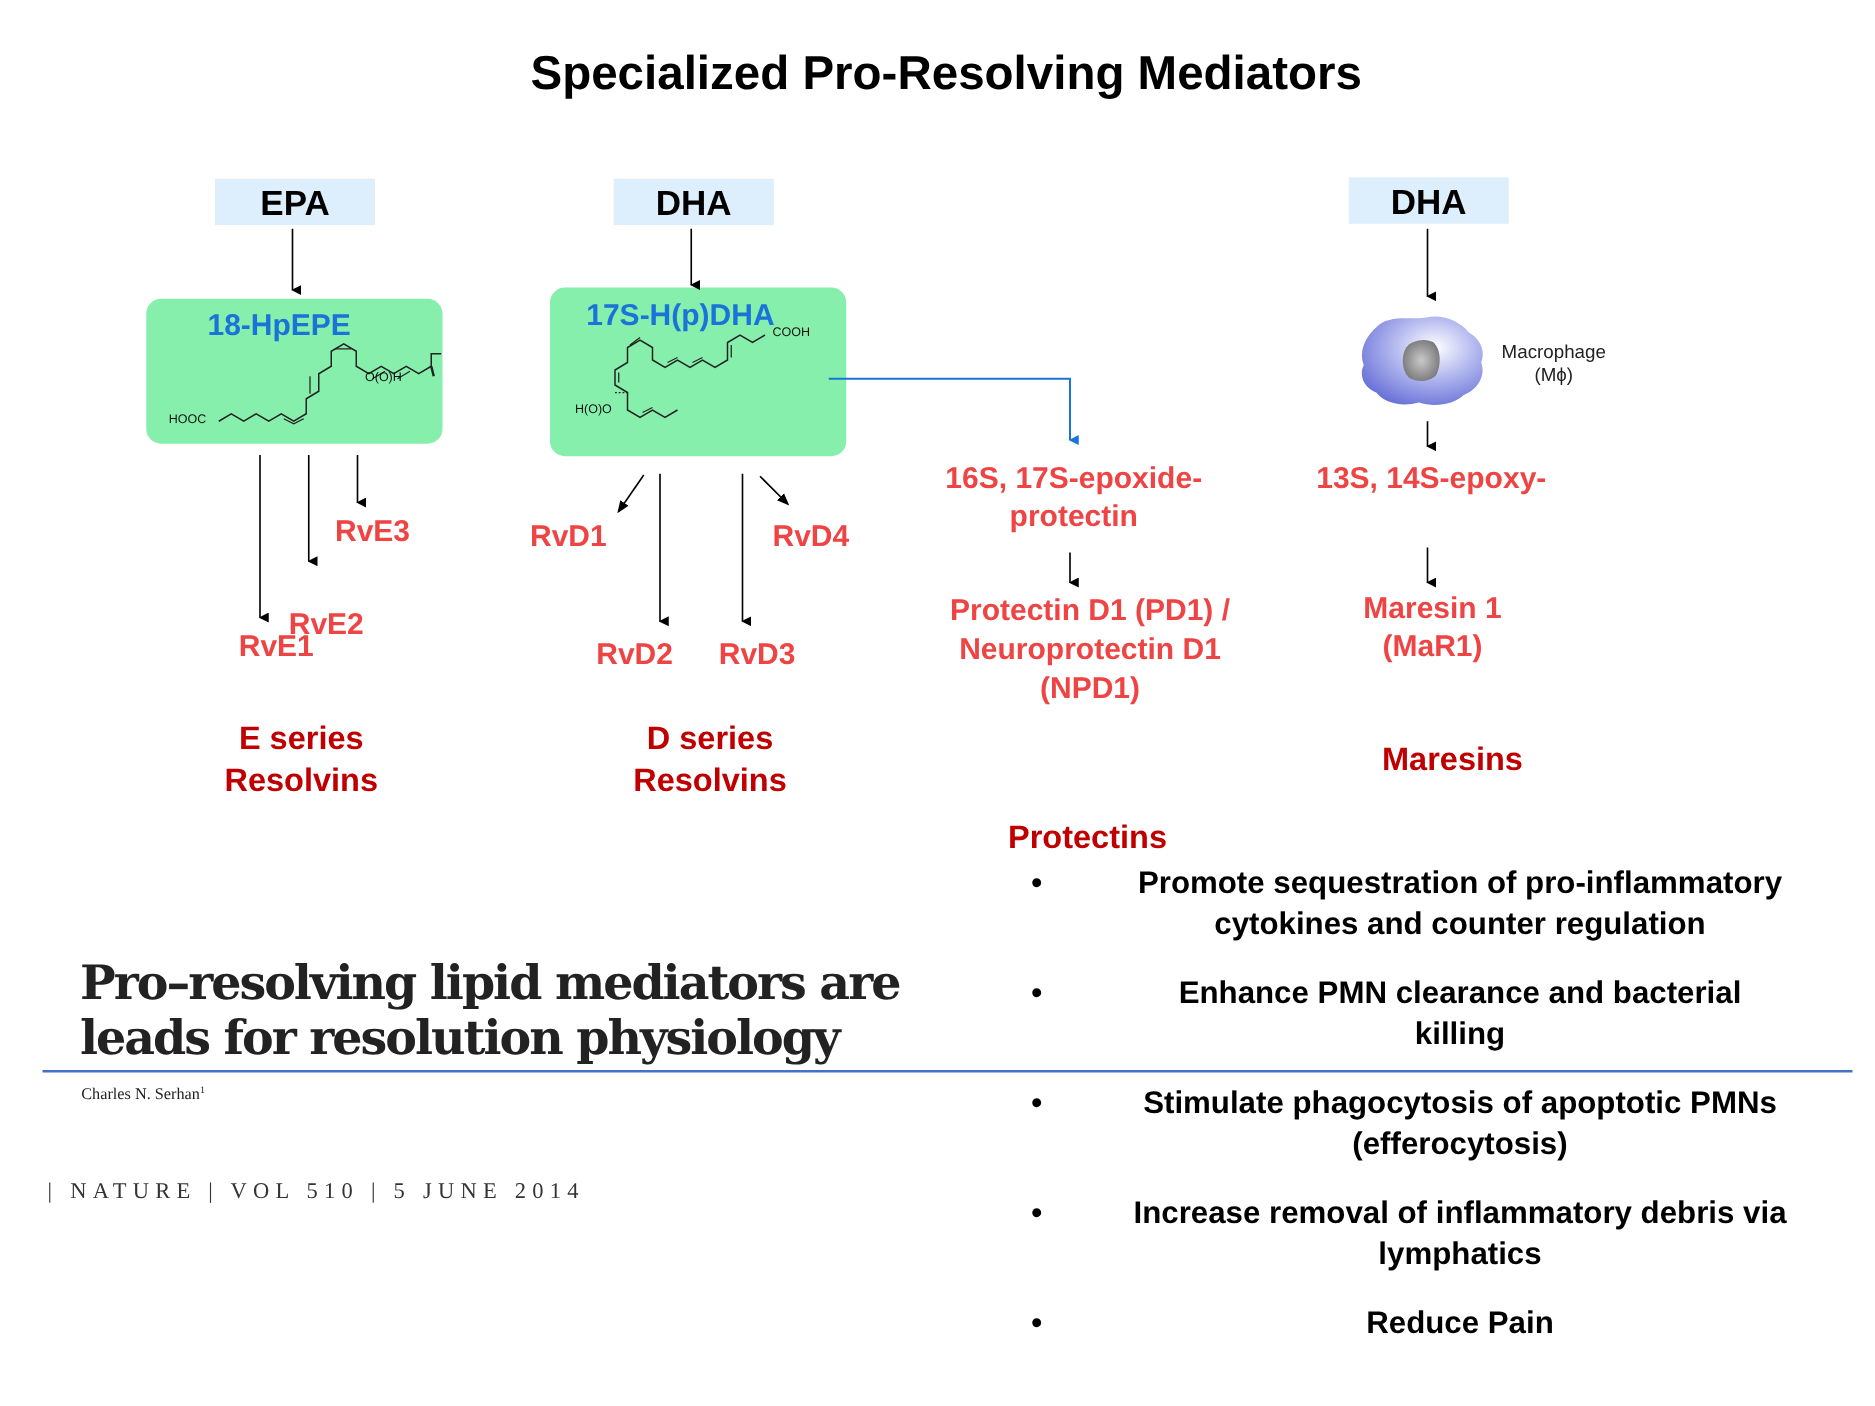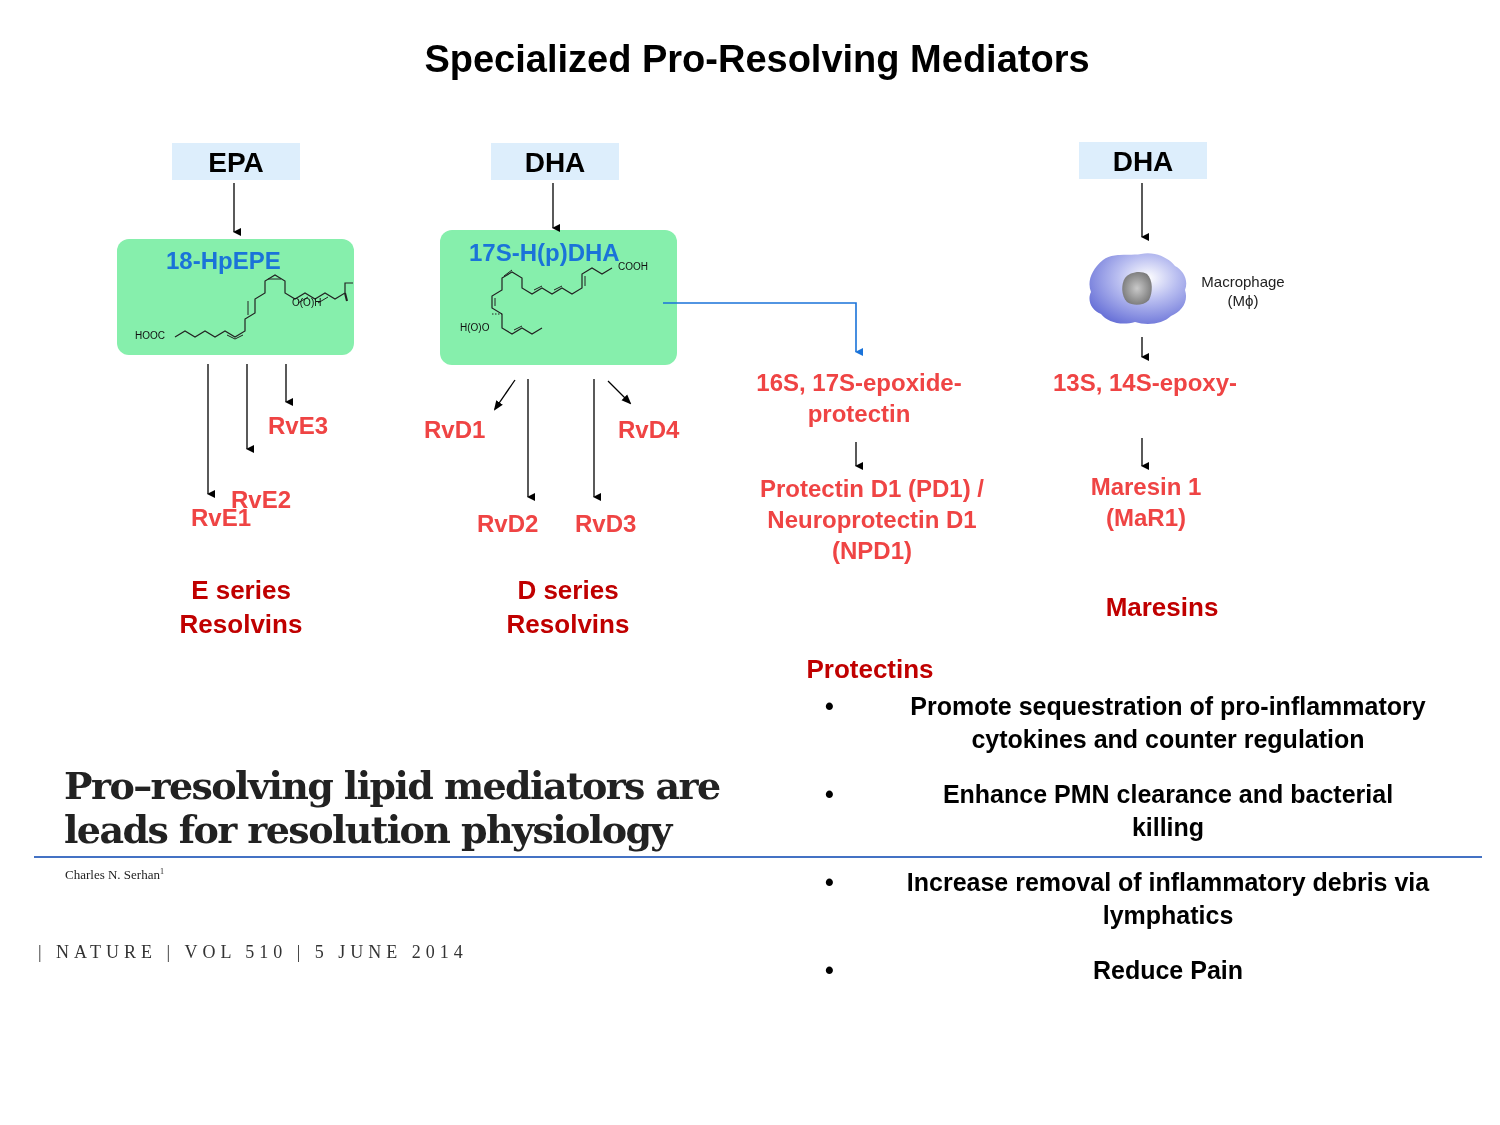--- a/index.html
+++ b/index.html
@@ -160,19 +160,23 @@
 <ul class="abs bullets" style="left:823px; top:690px; width:660px;">
   <li>
       <div>Promote sequestration of pro-inflammatory</div>
       <div>cytokines and counter regulation</div>
     </li>
   <li>
       <div>Enhance PMN clearance and bacterial</div>
       <div>killing</div>
     </li>
   <li>
+      <div>Stimulate phagocytosis of apoptotic PMNs</div>
+      <div>(efferocytosis)</div>
+    </li>
+  <li>
       <div>Increase removal of inflammatory debris via</div>
       <div>lymphatics</div>
     </li>
   <li>
       <div>Reduce Pain</div>
     </li>
 </ul>
 
 </body></html>

